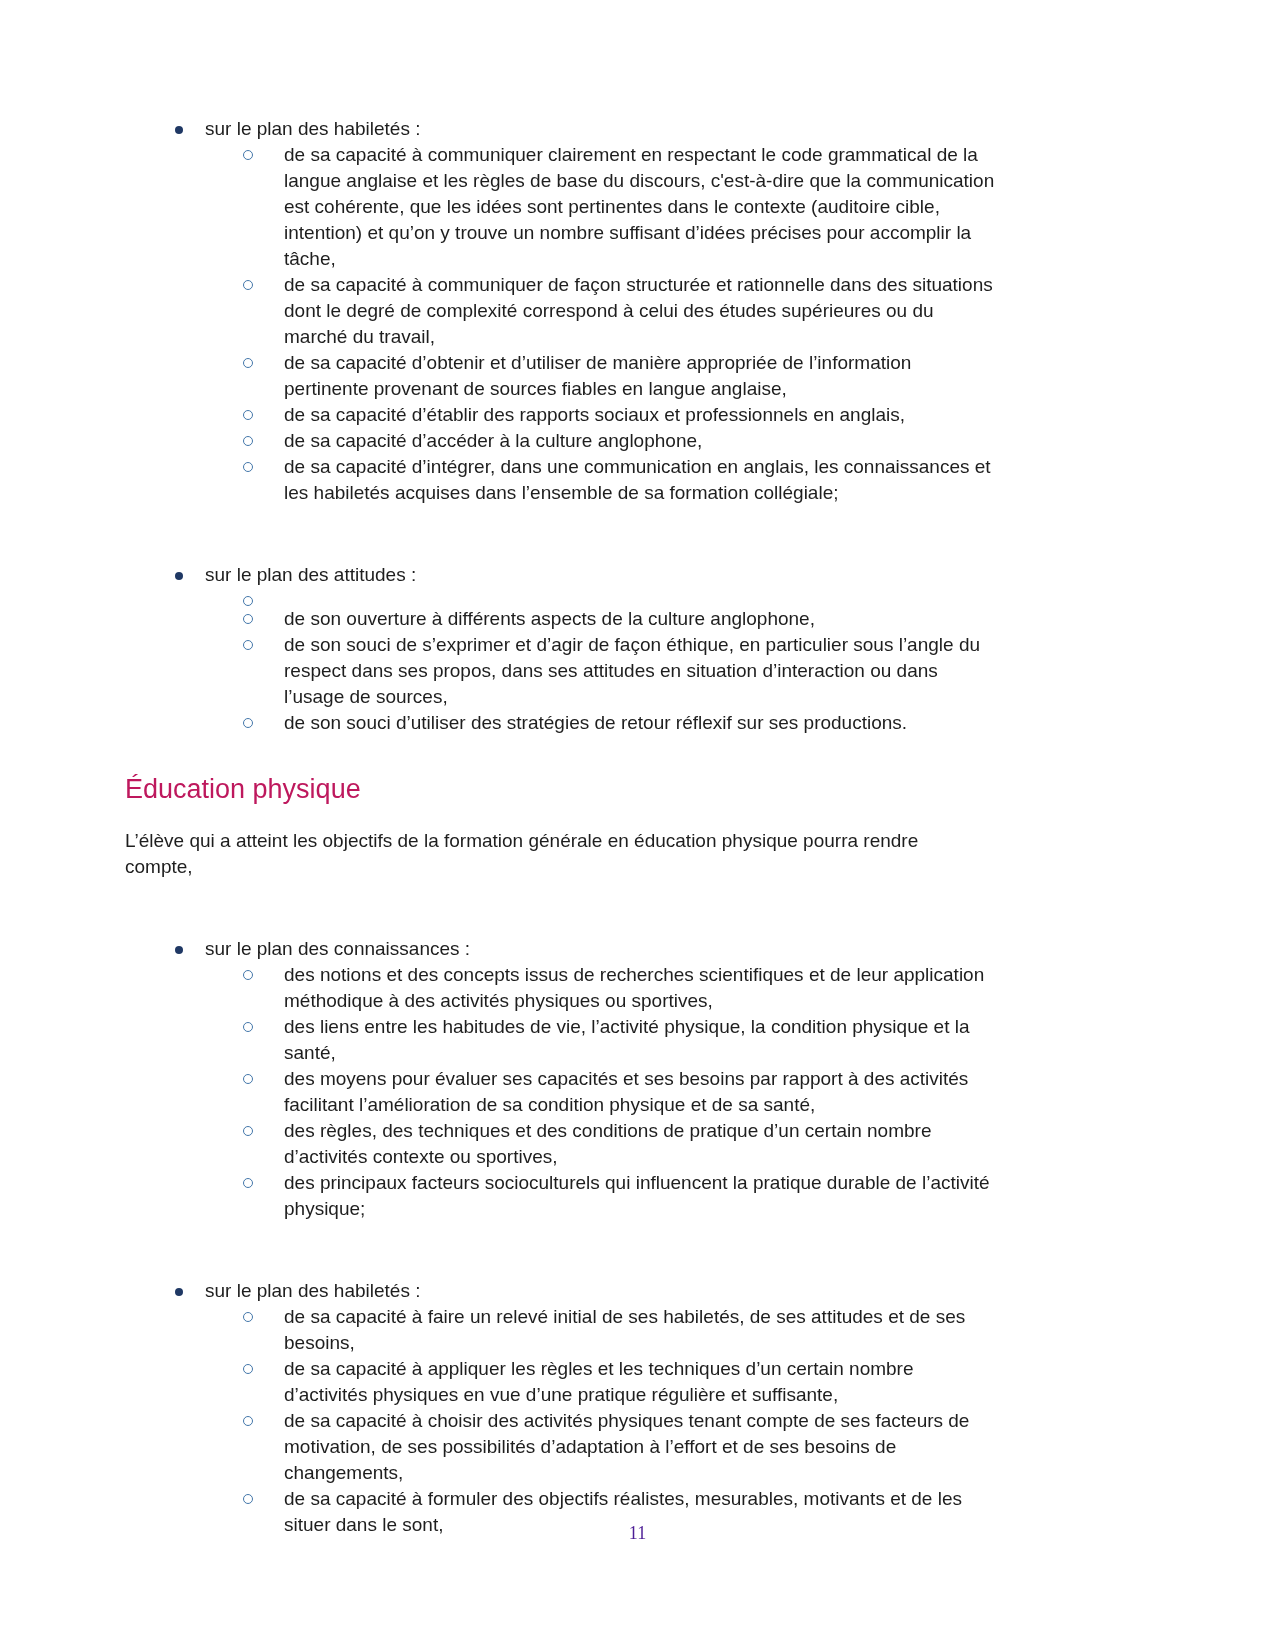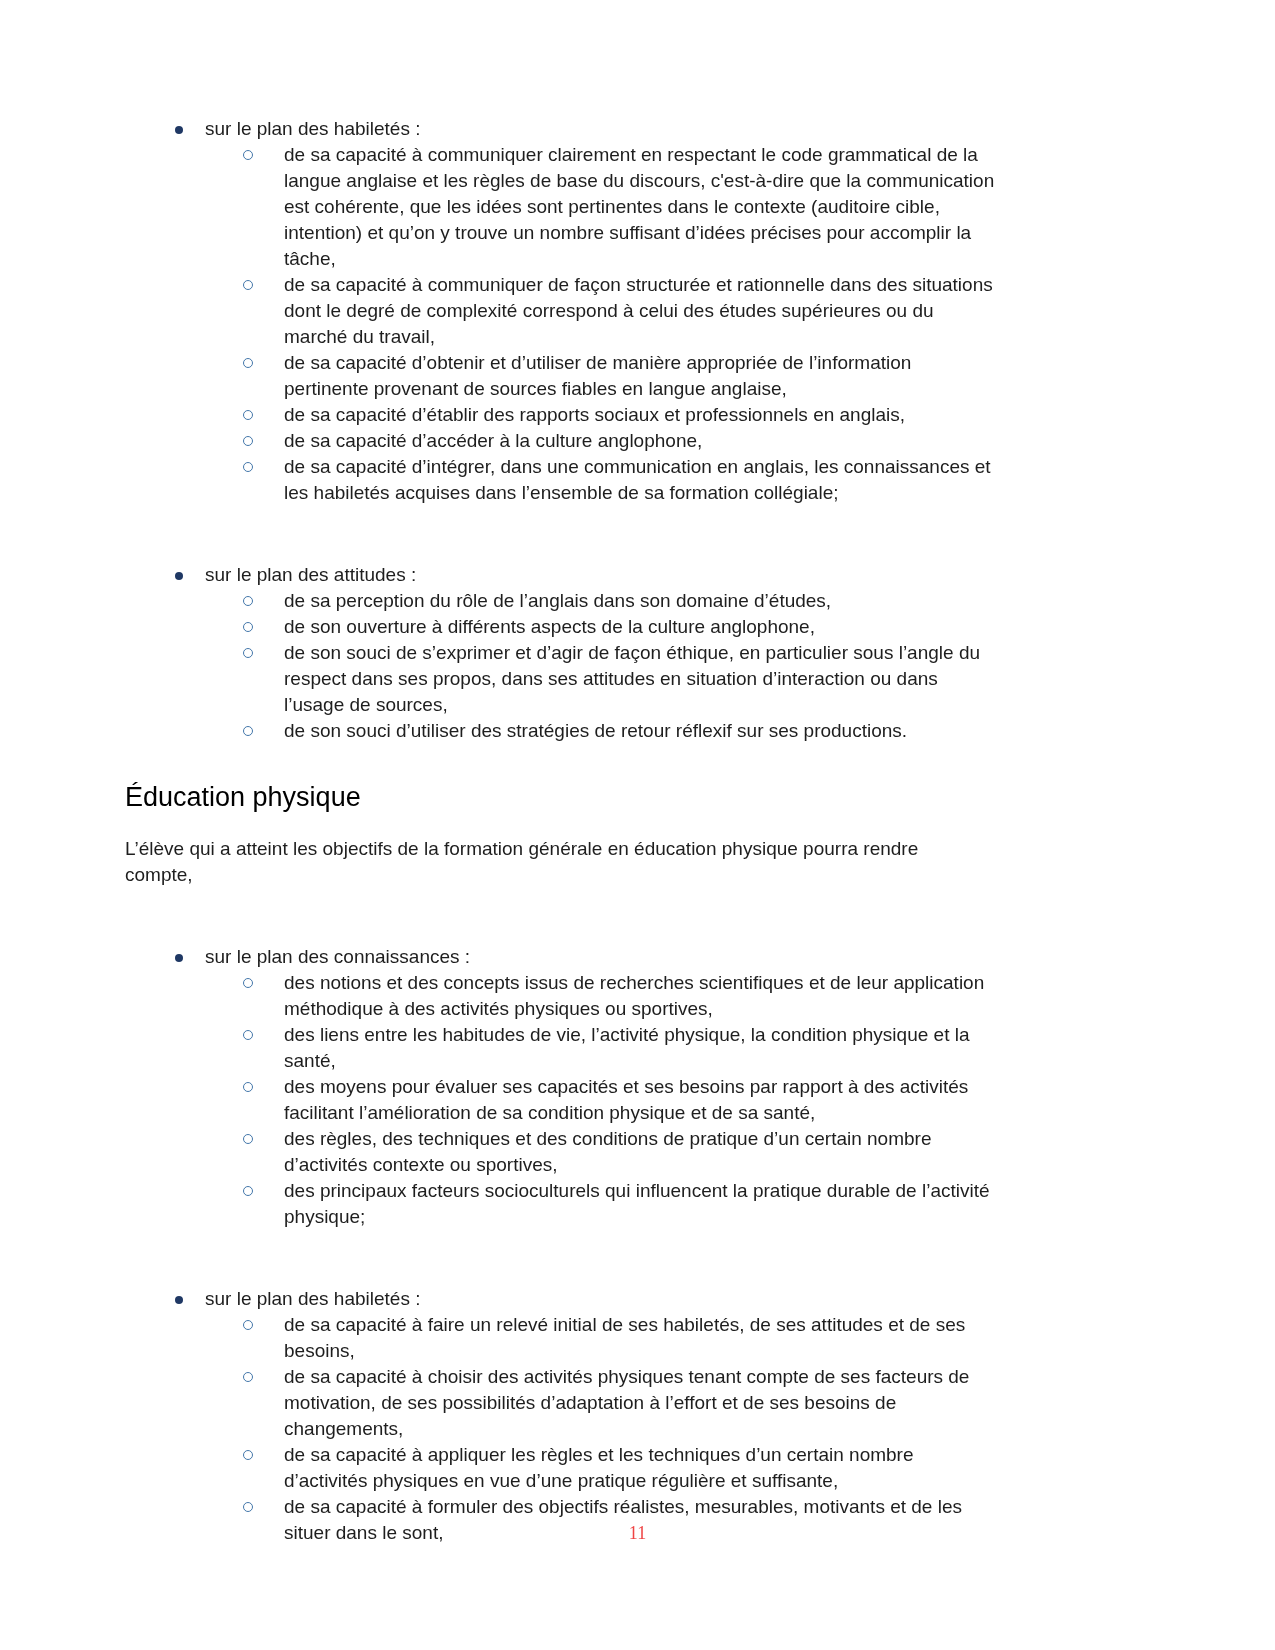--- a/index.html
+++ b/index.html
@@ -40,35 +40,35 @@
     display:block;
     width:8px; height:8px;
     border:1.5px solid #4477AA;
     border-radius:50%;
     margin-top:8px;
   }
 
   .heading {
     font-size:27px;
     line-height:34px;
-    color:#000000;
+    color:#be185d;
     font-weight:400;
     margin-top:36px;
     margin-bottom:22px;
   }
   .intro { margin-bottom:0; }
 
   .page-number {
     position:absolute;
     left:0; right:0;
     top:1520px;
     text-align:center;
     font-family:"Liberation Serif", serif;
     font-size:18px;
-    color:#ef4444;
+    color:#4c1d95;
   }
 </style>
 </head>
 <body>
 
 <div class="page">
   <div class="content">
 
     <div class="group first">
       <div class="li1">
@@ -127,21 +127,20 @@
       <div class="li1">
         <span class="marker-cell">
             <span class="dot"></span>
           </span>
         <div class="t">sur le plan des attitudes :</div>
       </div>
       <div class="li2">
         <span class="marker-cell">
             <span class="ring"></span>
           </span>
-        <div class="t">de sa perception du rôle de l’anglais dans son domaine d’études,</div>
       </div>
       <div class="li2">
         <span class="marker-cell">
             <span class="ring"></span>
           </span>
         <div class="t">de son ouverture à différents aspects de la culture anglophone,</div>
       </div>
       <div class="li2">
         <span class="marker-cell">
             <span class="ring"></span>
@@ -218,35 +217,35 @@
         <span class="marker-cell">
             <span class="ring"></span>
           </span>
         <div class="t">de sa capacité à faire un relevé initial de ses habiletés, de ses attitudes et de ses
 besoins,</div>
       </div>
       <div class="li2">
         <span class="marker-cell">
             <span class="ring"></span>
           </span>
+        <div class="t">de sa capacité à appliquer les règles et les techniques d’un certain nombre
+d’activités physiques en vue d’une pratique régulière et suffisante,</div>
+      </div>
+      <div class="li2">
+        <span class="marker-cell">
+            <span class="ring"></span>
+          </span>
         <div class="t">de sa capacité à choisir des activités physiques tenant compte de ses facteurs de
 motivation, de ses possibilités d’adaptation à l’effort et de ses besoins de
 changements,</div>
       </div>
       <div class="li2">
         <span class="marker-cell">
             <span class="ring"></span>
           </span>
-        <div class="t">de sa capacité à appliquer les règles et les techniques d’un certain nombre
-d’activités physiques en vue d’une pratique régulière et suffisante,</div>
-      </div>
-      <div class="li2">
-        <span class="marker-cell">
-            <span class="ring"></span>
-          </span>
         <div class="t">de sa capacité à formuler des objectifs réalistes, mesurables, motivants et de les
 situer dans le sont,</div>
       </div>
     </div>
 
   </div>
 
   <div class="page-number">11</div>
 </div>
 

